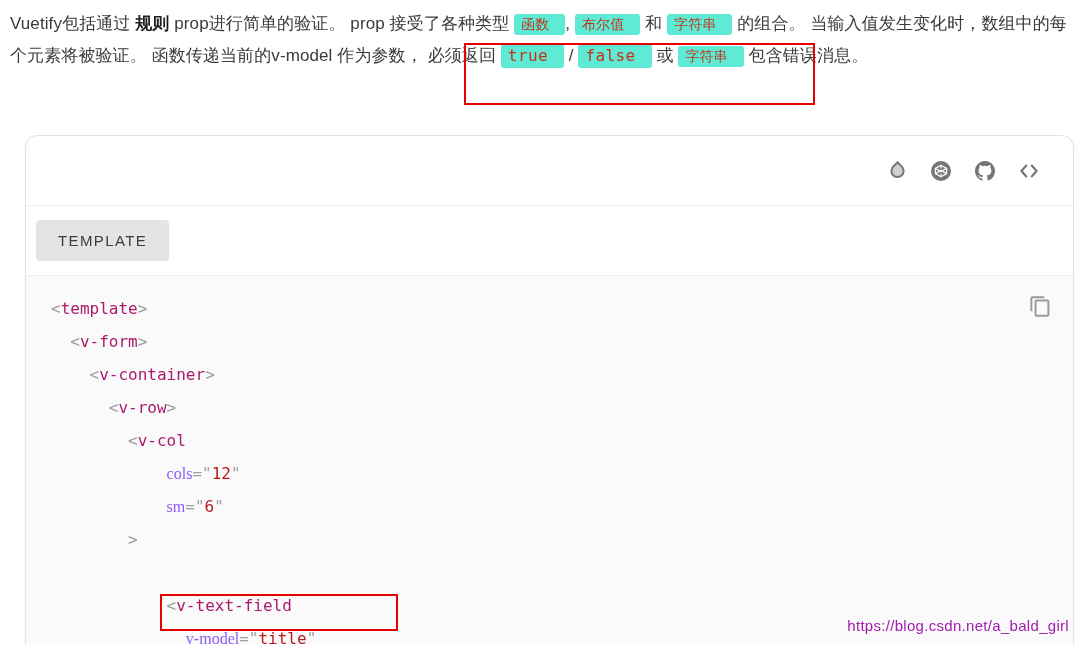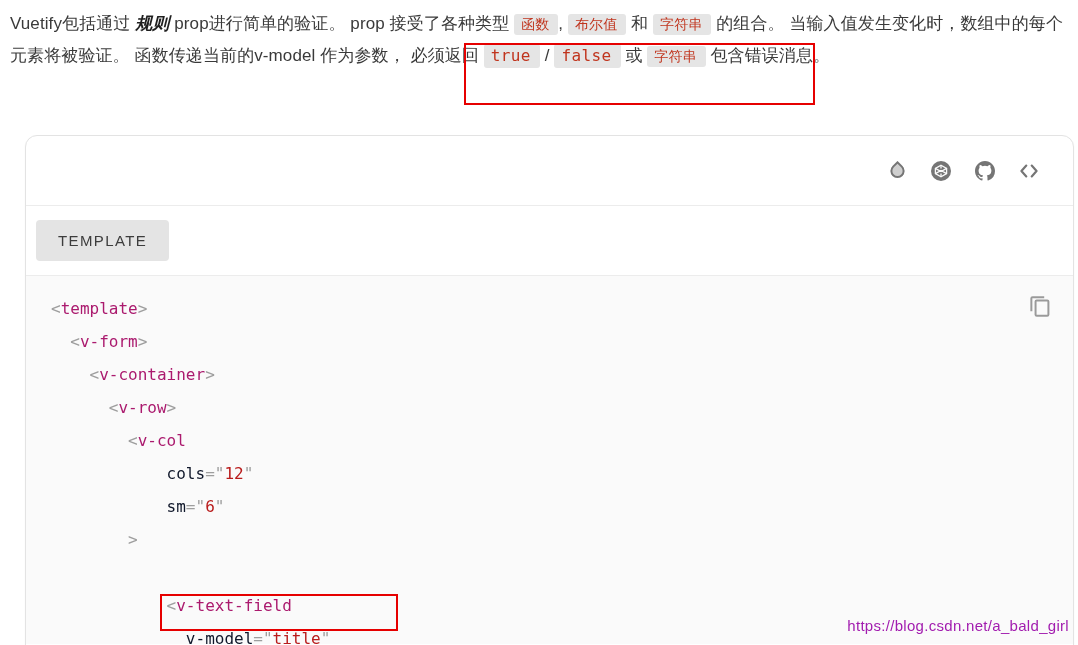--- a/index.html
+++ b/index.html
@@ -23,28 +23,27 @@
     top: 8px;
     width: 1058px;
     font-size: 17px;
     line-height: 32px;
     color: #3a3a3a;
     letter-spacing: 0.1px;
   }
   .prose b {
     font-weight: bold;
     color: #1f1f1f;
-    font-style: italic;
   }
   .codechip {
-    background: #e5e5e5;
+    background: #5eead4;
     color: #c0341d;
     font-family: "DejaVu Serif", serif;
     font-size: 14px;
-    padding: 2px 9px 3px 7px;
+    padding: 2px 16px 3px 7px;
     border-radius: 3px;
     white-space: nowrap;
   }
   .codechip.mono {
     font-family: "DejaVu Sans Mono", monospace;
     font-size: 16px;
     letter-spacing: 0.4px;
   }
 
   
@@ -146,21 +145,21 @@
     padding: 16px 0 0 25px;
     font-family: "DejaVu Sans Mono", monospace;
     font-size: 16px;
     line-height: 33px;
     color: #444;
     white-space: pre;
     tab-size: 2;
   }
   .tag    { color: #ab1a6e; }
   .punct  { color: #9e9e9e; }
-  .attr   { color: #0f172a; }
+  .attr   { color: #8b5cf6; font-family: Liberation Serif, serif; }
   .quote  { color: #9e9e9e; }
   .val    { color: #b91c1c; }
 
   
   .watermark {
     position: absolute;
     right: 9px;
     top: 617px;
     font-size: 15px;
     color: #a21caf;

